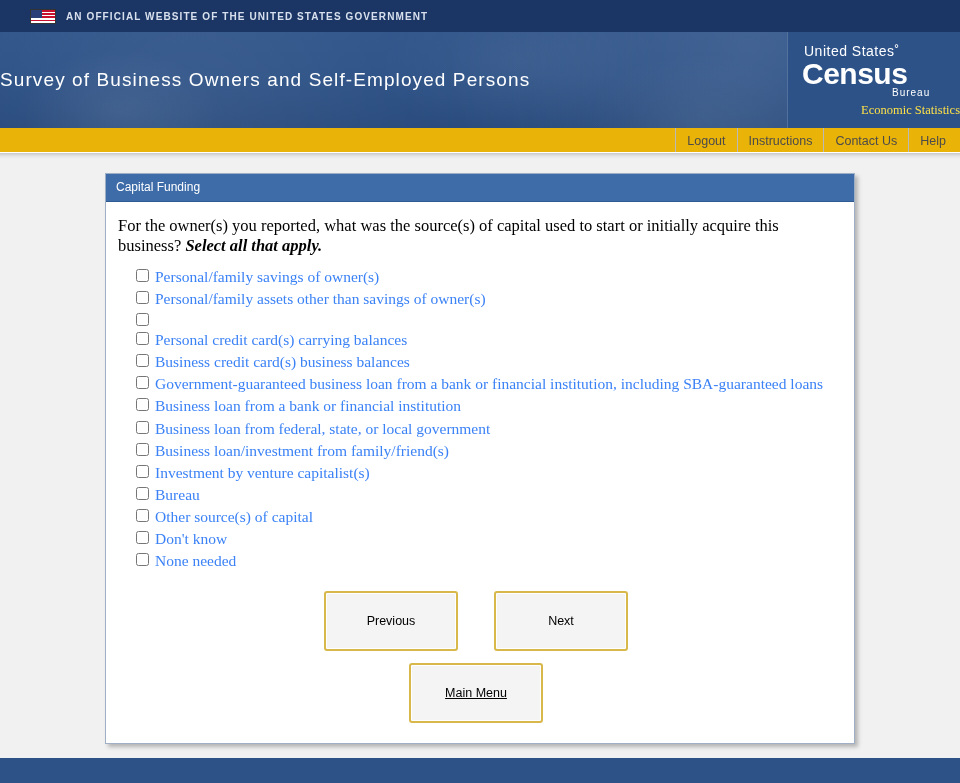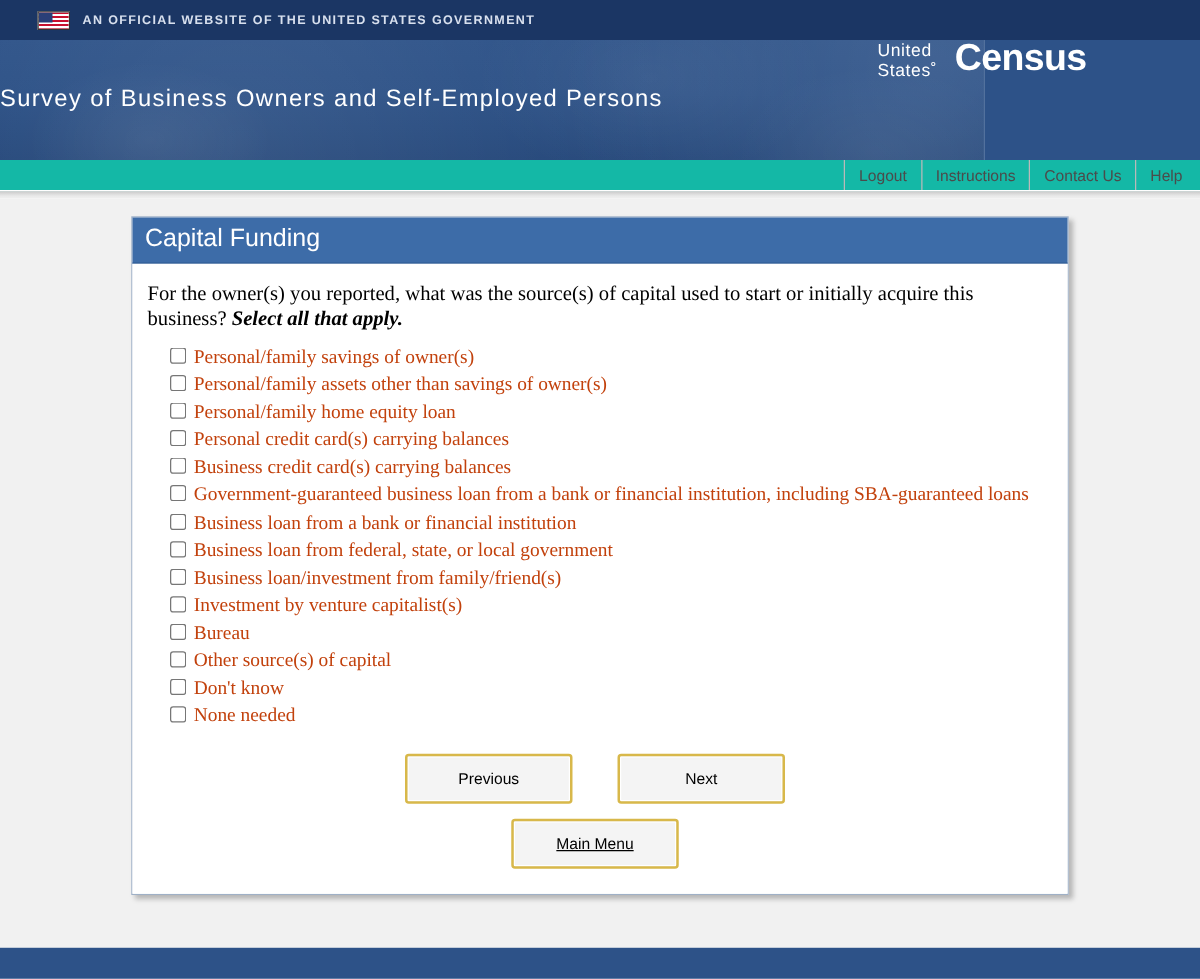--- a/index.html
+++ b/index.html
@@ -93,21 +93,21 @@
   }
   .census-logo {
     position: absolute;
     right: 0;
     top: 0;
     width: 172px;
     height: 96px;
     background: #2d5288;
     border-left: 1px solid rgba(255,255,255,0.18);
     display: flex;
-    flex-direction: row;
+    flex-direction: column;
     justify-content: center;
     align-items: flex-end;
     z-index: 3;
   }
   .census-top {
     color: #ffffff;
     font-size: 14px;
     letter-spacing: 0.5px;
     align-self: flex-start;
     margin-left: 16px;
@@ -135,21 +135,21 @@
   .census-econ {
     color: #fde047;
     font-size: 12.5px;
     margin-top: 5px;
     font-family: "Liberation Serif", serif;
   }
 
   
   .nav-bar {
     height: 24px;
-    background: #14b8a6;
+    background: #eab308;
     display: flex;
     justify-content: flex-end;
     align-items: stretch;
     border-bottom: 1px solid #ffffff;
   }
   .nav-item {
     color: #4b4b4b;
     font-size: 12.5px;
     padding: 3px 11px 0 11px;
     border-left: 1px solid #b9b9b9;
@@ -176,21 +176,21 @@
     top: 14px;
     width: 750px;
     background: #ffffff;
     border: 1px solid #9fb0c6;
     box-shadow: 3px 3px 4px rgba(0,0,0,0.25);
     box-sizing: border-box;
   }
   .card-header {
     background: #3d6ca8;
     color: #ffffff;
-    font-size: 20px;
+    font-size: 12px;
     padding: 6px 0 7px 10px;
     font-family: "Liberation Sans", sans-serif;
     border-bottom: 1px solid #2f5a92;
   }
   .card-body {
     padding: 14px 16px 20px 8px;
     background: #ffffff;
   }
   .question {
     font-family: "Liberation Serif", serif;
@@ -214,21 +214,21 @@
   }
   .option input[type="checkbox"] {
     width: 13px;
     height: 13px;
     margin: 1px 6px 0 0;
     flex: none;
   }
   .option label {
     font-family: "Liberation Serif", serif;
     font-size: 15.5px;
-    color: #c2410c;
+    color: #3b82f6;
     line-height: 1.1;
     cursor: pointer;
   }
 
   .buttons-row {
     display: flex;
     justify-content: center;
     gap: 36px;
     margin-top: 22px;
   }
@@ -238,21 +238,21 @@
     margin-top: 12px;
     text-decoration: underline;
   }
   .btn {
     font-family: "Liberation Sans", sans-serif;
     font-size: 12.5px;
     color: #000000;
     background: #f4f4f4;
     border: 2px solid #d8b84a;
     border-radius: 3px;
-    padding: 11px 0;
+    padding: 21px 0;
     width: 130px;
     text-align: center;
     cursor: pointer;
     box-shadow: inset 0 0 0 1px #ffffff;
   }
 
   
   .footer {
     height: 26px;
     background: #2d5288;
@@ -302,29 +302,28 @@
         <div class="option">
           <input type="checkbox" id="opt0" style="">
           <label for="opt0">Personal/family savings of owner(s)</label>
         </div>
         <div class="option">
           <input type="checkbox" id="opt1" style="">
           <label for="opt1">Personal/family assets other than savings of owner(s)</label>
         </div>
         <div class="option">
           <input type="checkbox" id="opt2" style="">
-          <label for="opt2">Personal/family home equity loan</label>
         </div>
         <div class="option">
           <input type="checkbox" id="opt3" style="">
           <label for="opt3">Personal credit card(s) carrying balances</label>
         </div>
         <div class="option">
           <input type="checkbox" id="opt4" style="">
-          <label for="opt4">Business credit card(s) carrying balances</label>
+          <label for="opt4">Business credit card(s) business balances</label>
         </div>
         <div class="option">
           <input type="checkbox" id="opt5" style="">
           <label for="opt5">Government-guaranteed business loan from a bank or financial institution, including SBA-guaranteed loans</label>
         </div>
         <div class="option">
           <input type="checkbox" id="opt6" style="">
           <label for="opt6">Business loan from a bank or financial institution</label>
         </div>
         <div class="option">

